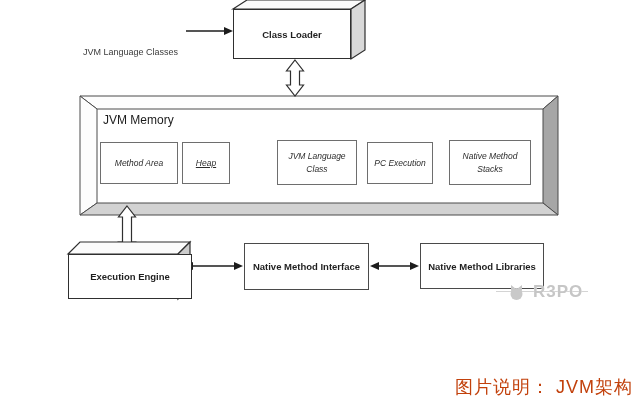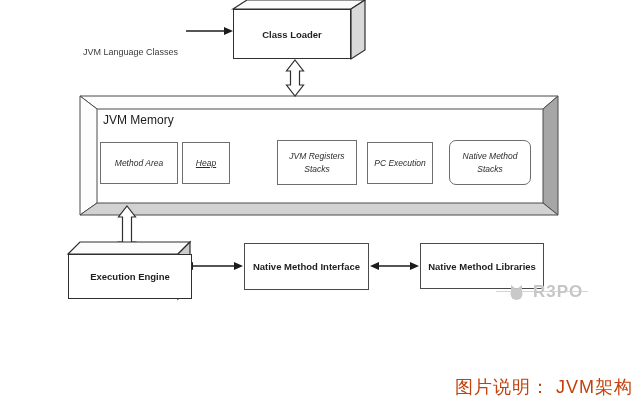--- a/index.html
+++ b/index.html
@@ -83,26 +83,26 @@
 
   <div class="abs memlabel" style="left:103px;top:113px;">JVM Memory</div>
 
   <div class="abs membox" style="left:100px;top:142px;width:78px;height:42px;">
     <span>Method Area</span>
   </div>
   <div class="abs membox" style="left:182px;top:142px;width:48px;height:42px;text-decoration:underline;">
     <span>Heap</span>
   </div>
   <div class="abs membox" style="left:277px;top:140px;width:80px;height:45px;">
-    <span>JVM Registers Stacks</span>
+    <span>JVM Language Class</span>
   </div>
   <div class="abs membox" style="left:367px;top:142px;width:66px;height:42px;">
     <span>PC Execution</span>
   </div>
-  <div class="abs membox" style="left:449px;top:140px;width:82px;height:45px;border-radius:7px;">
+  <div class="abs membox" style="left:449px;top:140px;width:82px;height:45px;">
     <span>Native Method Stacks</span>
   </div>
 
   <div class="abs facebox" style="left:68px;top:254px;width:124px;height:45px;">
     <span>Execution Engine</span>
   </div>
 
   <div class="abs flatbox" style="left:244px;top:243px;width:125px;height:47px;">
     <span>Native Method Interface</span>
   </div>

